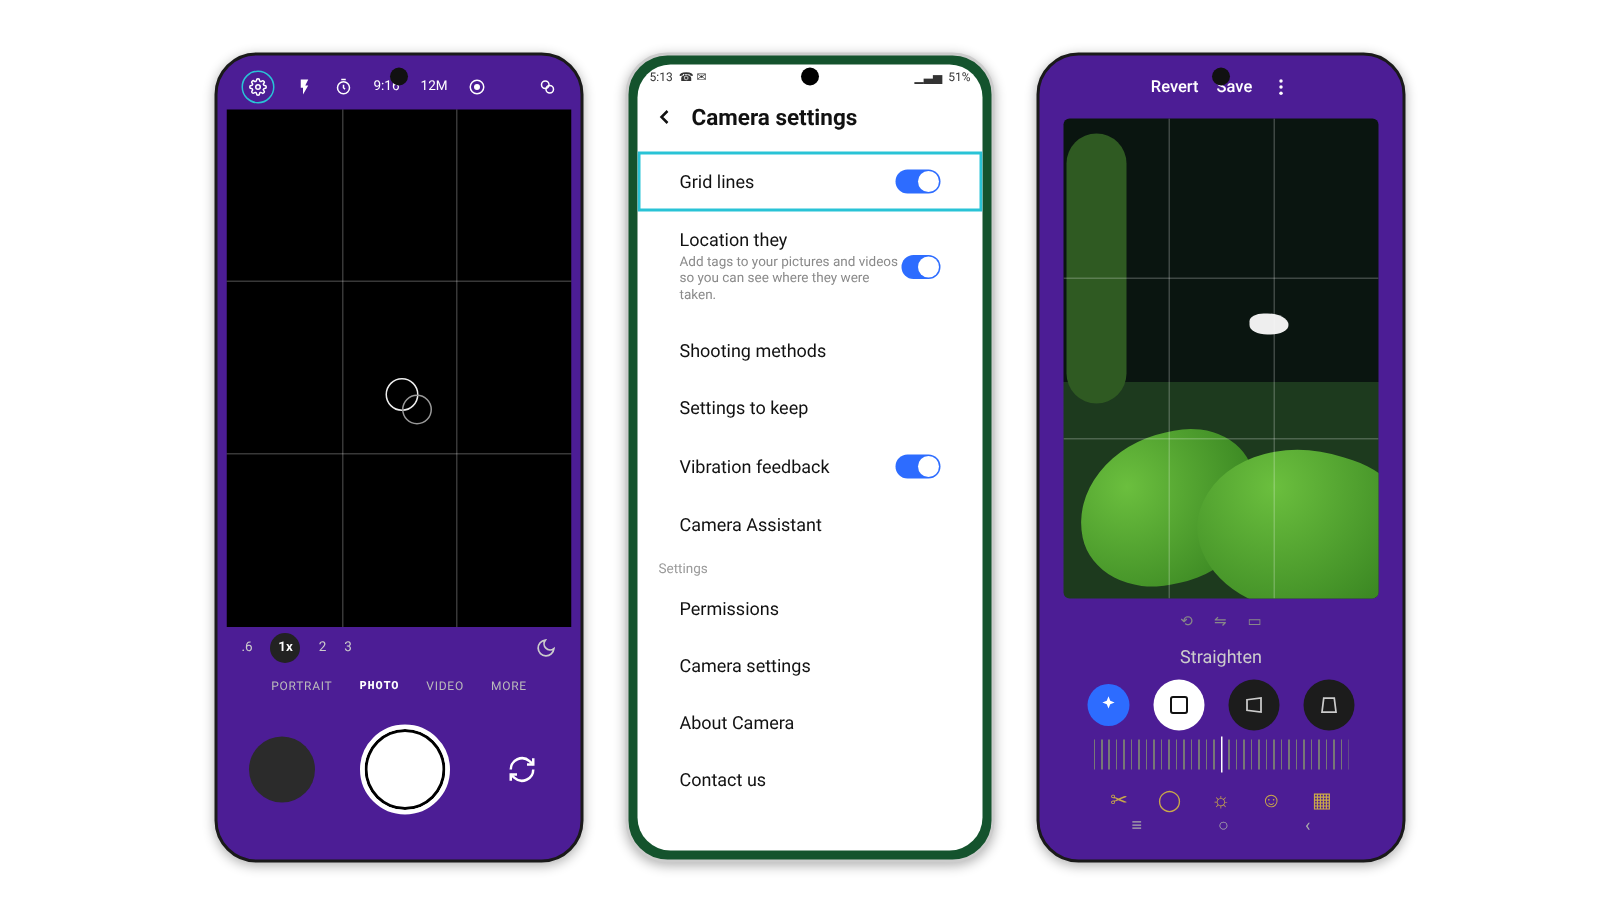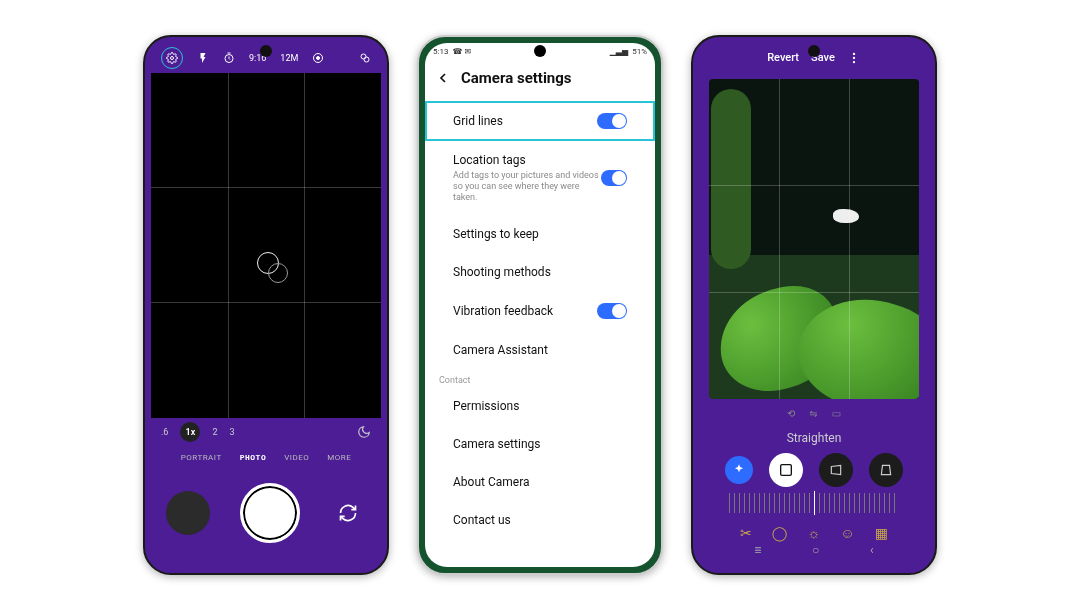--- a/index.html
+++ b/index.html
@@ -258,39 +258,39 @@
       <span>Camera settings</span>
     </div>
 
     <div class="p2-list">
       <div class="p2-item highlight">
         <span>Grid lines</span>
         <span class="toggle"></span>
       </div>
       <div class="p2-item">
         <div>
-          <div>Location tags</div>
+          <div>Location they</div>
           <div class="sub">Add tags to your pictures and videos so you can see where they were taken.</div>
         </div>
         <span class="toggle"></span>
       </div>
       <div class="p2-item">
+        <span>Shooting methods</span>
+      </div>
+      <div class="p2-item">
         <span>Settings to keep</span>
-      </div>
-      <div class="p2-item">
-        <span>Shooting methods</span>
       </div>
       <div class="p2-item">
         <span>Vibration feedback</span>
         <span class="toggle"></span>
       </div>
       <div class="p2-item">
         <span>Camera Assistant</span>
       </div>
-      <div class="p2-section-label">Contact</div>
+      <div class="p2-section-label">Settings</div>
       <div class="p2-item">
         <span>Permissions</span>
       </div>
       <div class="p2-item">
         <span>Camera settings</span>
       </div>
       <div class="p2-item">
         <span>About Camera</span>
       </div>
       <div class="p2-item">

